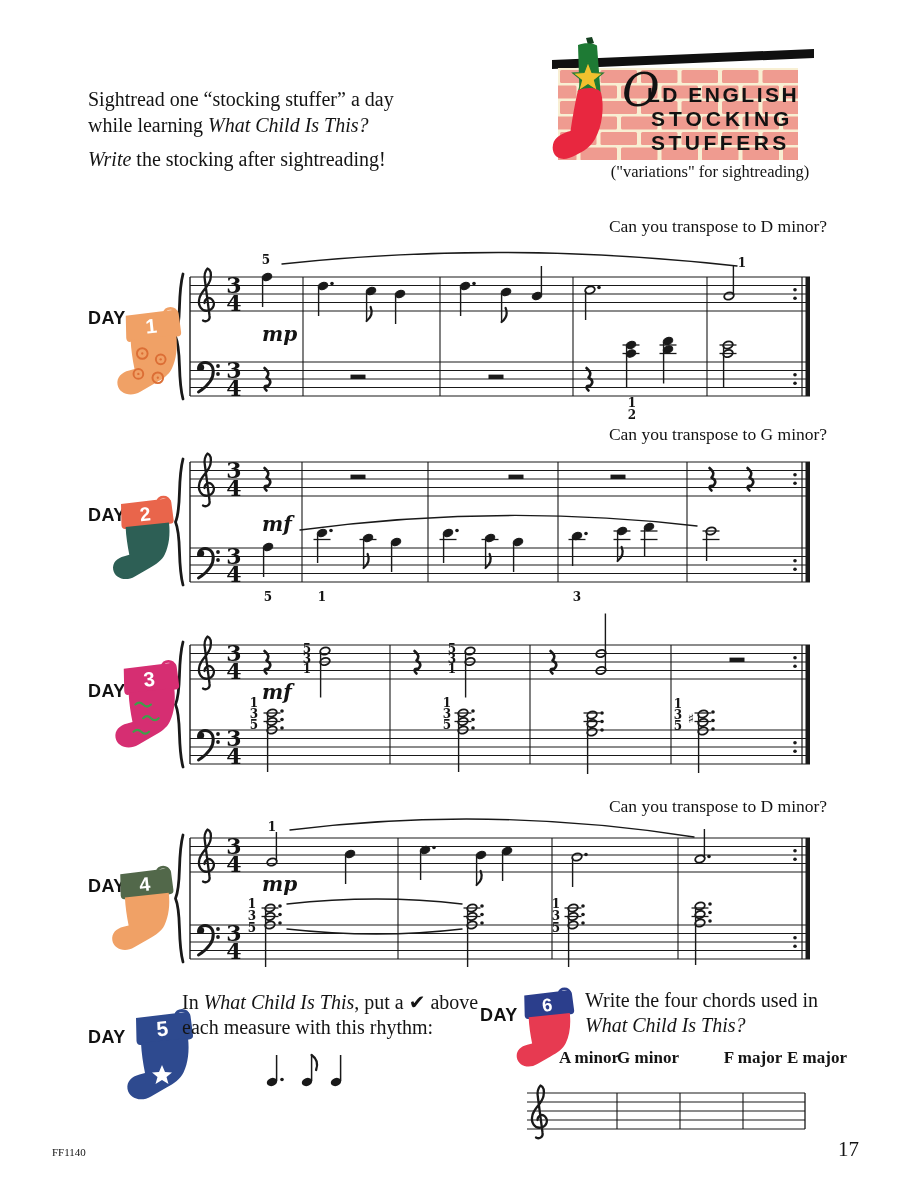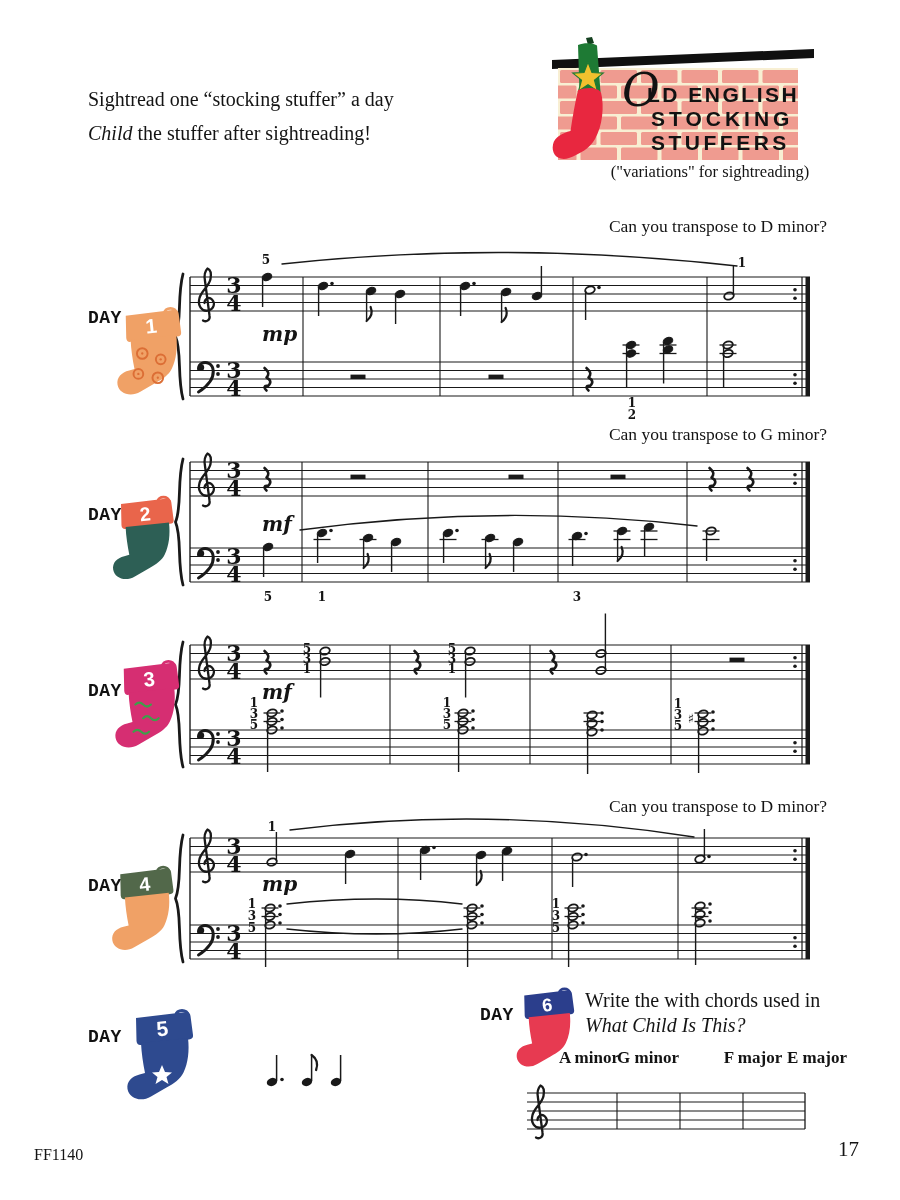--- a/index.html
+++ b/index.html
@@ -1,21 +1,21 @@
 <!DOCTYPE html>
 <html><head>
 <meta charset="utf-8">
 <style>
   html,body{margin:0;padding:0;background:#e8e8e8;}
   .page{position:relative;width:900px;height:1200px;background:#ffffff;font-family:"Liberation Serif",serif;color:#141414;overflow:hidden;margin:0 auto;}
   .abs{position:absolute;}
   .instructions{left:88px;top:86px;width:380px;font-size:20px;line-height:26px;}
   .instructions .para2{margin-top:8px;}
   .it{font-style:italic;}
-  .day-label{font-family:Liberation Mono, monospace;font-weight:800;font-size:18px;letter-spacing:0.5px;color:#111;}
+  .day-label{font-family:Liberation Sans, sans-serif;font-weight:800;font-size:18px;letter-spacing:0.5px;color:#111;}
   .dl-1{left:88px;top:308px;} .dl-2{left:88px;top:505px;} .dl-3{left:88px;top:681px;}
   .dl-4{left:88px;top:876px;} .dl-5{left:88px;top:1027px;} .dl-6{left:480px;top:1005px;}
   .stocking{position:absolute;}
   .stk-1{left:112px;top:303px;width:78px;height:101px;}
   .stk-2{left:108px;top:492px;width:74px;height:96px;}
   .stk-3{left:110px;top:656px;width:78px;height:101px;}
   .stk-4{left:107px;top:862px;width:75px;height:97px;}
   .stk-5{left:122px;top:1005px;width:80px;height:104px;}
   .stk-6{left:512px;top:984px;width:70px;height:91px;}
   .stocking svg{width:100%;height:100%;display:block;}
@@ -24,34 +24,35 @@
   text.fing{font:bold 12px "DejaVu Serif",serif;fill:#141414;}
   text.dyn{font:italic bold 20px "DejaVu Serif",serif;fill:#141414;text-anchor:start;}
   text.prompt{font:17.5px "Liberation Serif",serif;fill:#141414;}
   text.acc{font:13px "DejaVu Sans",sans-serif;fill:#141414;}
   text.tsig{font:bold 22px "DejaVu Serif",serif;fill:#141414;}
   .day5-text{left:182px;top:990px;width:300px;font-size:20px;line-height:25px;}
   .day6-text{left:585px;top:988px;width:240px;font-size:20px;line-height:25px;}
   .check{font-family:"DejaVu Sans",sans-serif;font-weight:bold;}
   .chord-label{position:absolute;top:1048px;transform:translateX(-50%);font-weight:bold;font-size:17px;white-space:nowrap;}
   .cl-0{left:589px;} .cl-1{left:648px;} .cl-2{left:713px;margin-left:40px;} .cl-3{left:817px;}
-  .footer-left{left:34px;top:1146px;font-size:16px;}
+  .footer-left{left:52px;top:1146px;font-size:11px;}
   .footer-right{left:838px;top:1137px;width:44px;text-align:left;font-size:21px;}
   #logo text.tl{font-family:"Liberation Sans",sans-serif;font-weight:700;fill:#121212;}
   #logo text.to{font-family:"DejaVu Serif",serif;font-style:italic;fill:#121212;}
   #logo text.tsub{font-family:"Liberation Serif",serif;font-size:16.5px;fill:#141414;text-anchor:middle;}
 </style>
 </head>
 <body>
 
 <div class="page">
 
   <div class="abs instructions">
     <div><span>Sightread one “stocking stuffer” a day</span></div>
-    <div class="para2"><span class="it">Child</span><span> the stuffer after sightreading!</span></div>
+    <div><span>while learning </span><span class="it">What Child Is This?</span></div>
+    <div class="para2"><span class="it">Write</span><span> the stocking after sightreading!</span></div>
   </div>
 
   <svg id="logo" viewBox="0 0 272 152">
     <polygon id="rod" points="4,24 266,13 266,22 4,33" fill="#101010"></polygon>
     <rect id="panel" x="10" y="32" width="240" height="92" fill="#F8EFD3"></rect>
     <clipPath id="clipP">
         <rect x="10" y="32" width="240" height="92"></rect>
       </clipPath>
     <g id="bricks" clip-path="url(#clipP)">
         <rect x="12" y="34" width="36.5" height="13" rx="1.5" fill="#EF9B90"></rect>
@@ -646,23 +647,27 @@
     </div>
   <div class="stocking stk-6">
       <svg viewBox="0 0 80 104">
         <ellipse cx="60" cy="10" rx="6" ry="4.5" fill="none" stroke="#2B3E8C" stroke-width="3"></ellipse>
         <path d="M14,13 L64,7 Q68,7 68.5,11 L71,30 Q71.5,34 67,34.5 L19,40 Q15,40.5 14.5,36 Z" fill="#2B3E8C"></path>
         <path d="M19,38 L66,33 C67.5,46 66,58 61.5,67.5 C58.5,74 52,78.5 44.5,82.5 L29,91.5 C19,97.5 7,93.5 5.5,84 C4.5,76.5 9.5,71.5 17.5,69.5 L23,68 C21,58 19.5,48 19,38 Z" fill="#E73A51"></path>
         <text x="41" y="31" text-anchor="middle" transform="rotate(-6 41 31)" fill="#ffffff" style="font:bold 21px &quot;Liberation Sans&quot;,sans-serif">6</text>
       </svg>
     </div>
 
+  <div class="abs day5-text">
+    <div><span>In </span><span class="it">What Child Is This</span><span>, put a </span><span class="check">✔</span><span> above</span></div>
+    <div><span>each measure with this rhythm:</span></div>
+  </div>
 
   <div class="abs day6-text">
-    <div><span>Write the with chords used in</span></div>
+    <div><span>Write the four chords used in</span></div>
     <div class="it"><span>What Child Is This?</span></div>
   </div>
 
   <div class="chord-label cl-0">A minor</div>
   <div class="chord-label cl-1">G minor</div>
   <div class="chord-label cl-2">F major</div>
   <div class="chord-label cl-3">E major</div>
 
   <div class="abs footer-left">FF1140</div>
   <div class="abs footer-right">17</div>

